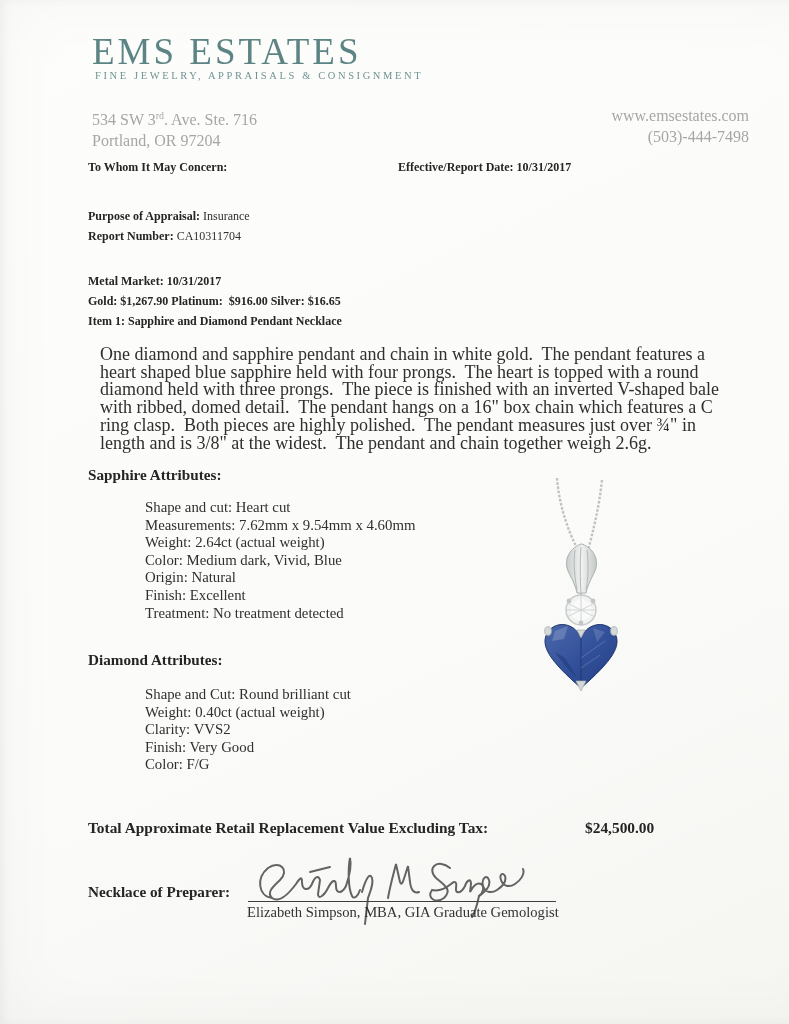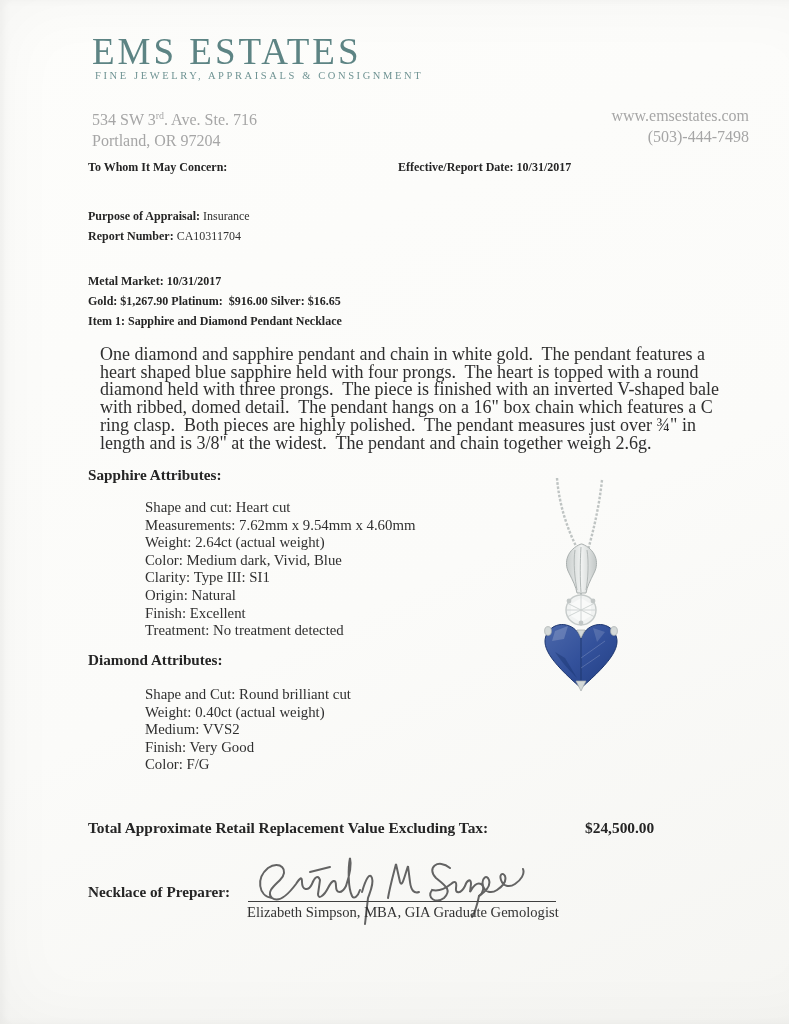--- a/index.html
+++ b/index.html
@@ -78,31 +78,30 @@
 
   <div class="abs item-heading line15 b">Item 1: Sapphire and Diamond Pendant Necklace</div>
   <div class="abs para">One diamond and sapphire pendant and chain in white gold.  The pendant features a heart shaped blue sapphire held with four prongs.  The heart is topped with a round diamond held with three prongs.  The piece is finished with an inverted V-shaped bale with ribbed, domed detail.  The pendant hangs on a 16" box chain which features a C ring clasp.  Both pieces are highly polished.  The pendant measures just over ¾" in length and is 3/8" at the widest.  The pendant and chain together weigh 2.6g.</div>
 
   <div class="abs sect-heading b" style="top:466px;">Sapphire Attributes:</div>
   <div class="abs attr-list" style="top:499px;">
     <div>Shape and cut: Heart cut</div>
     <div>Measurements: 7.62mm x 9.54mm x 4.60mm</div>
     <div>Weight: 2.64ct (actual weight)</div>
     <div>Color: Medium dark, Vivid, Blue</div>
-    <div>Clarity: Type III: SI1</div>
     <div>Origin: Natural</div>
     <div>Finish: Excellent</div>
     <div>Treatment: No treatment detected</div>
   </div>
 
   <div class="abs sect-heading b" style="top:651px;">Diamond Attributes:</div>
   <div class="abs attr-list" style="top:686px;">
     <div>Shape and Cut: Round brilliant cut</div>
     <div>Weight: 0.40ct (actual weight)</div>
-    <div>Medium: VVS2</div>
+    <div>Clarity: VVS2</div>
     <div>Finish: Very Good</div>
     <div>Color: F/G</div>
   </div>
 
   <div class="abs photo">
     <svg width="215" height="250" viewBox="0 0 215 250">
       <defs>
         <linearGradient id="sap" x1="0" y1="0" x2="1" y2="1">
           <stop offset="0" stop-color="#4c68aa"></stop>
           <stop offset="0.5" stop-color="#33519b"></stop>

